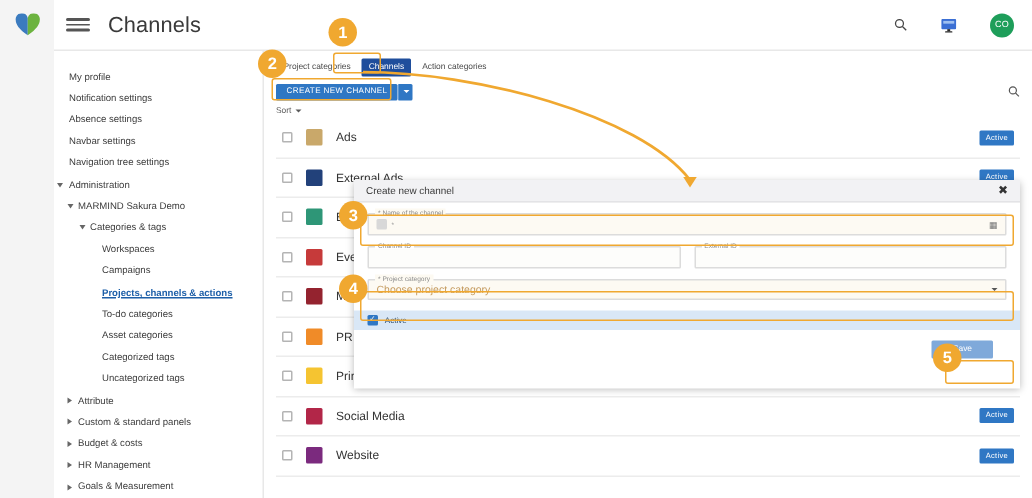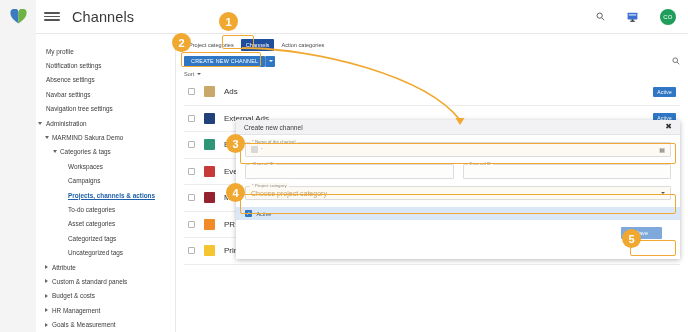--- a/index.html
+++ b/index.html
@@ -346,20 +346,32 @@
           <span class="swatch" style="background: rgb(240, 139, 40);"></span>
           <span class="row-name">PR</span>
           <span class="badge-active">Active</span>
         </div>
         <div class="row">
           <span class="row-check"></span>
           <span class="swatch" style="background: rgb(245, 196, 49);"></span>
           <span class="row-name">Print</span>
           <span class="badge-active">Active</span>
         </div>
+        <div class="row">
+          <span class="row-check"></span>
+          <span class="swatch" style="background: rgb(178, 38, 72);"></span>
+          <span class="row-name">Social Media</span>
+          <span class="badge-active">Active</span>
+        </div>
+        <div class="row">
+          <span class="row-check"></span>
+          <span class="swatch" style="background: rgb(123, 42, 126);"></span>
+          <span class="row-name">Website</span>
+          <span class="badge-active">Active</span>
+        </div>
       </div>
   </div>
 
   <div class="modal">
     <div class="modal-head">
       <span class="modal-title">Create new channel</span>
       <span class="modal-close">✖</span>
     </div>
     <div class="modal-body">
 

